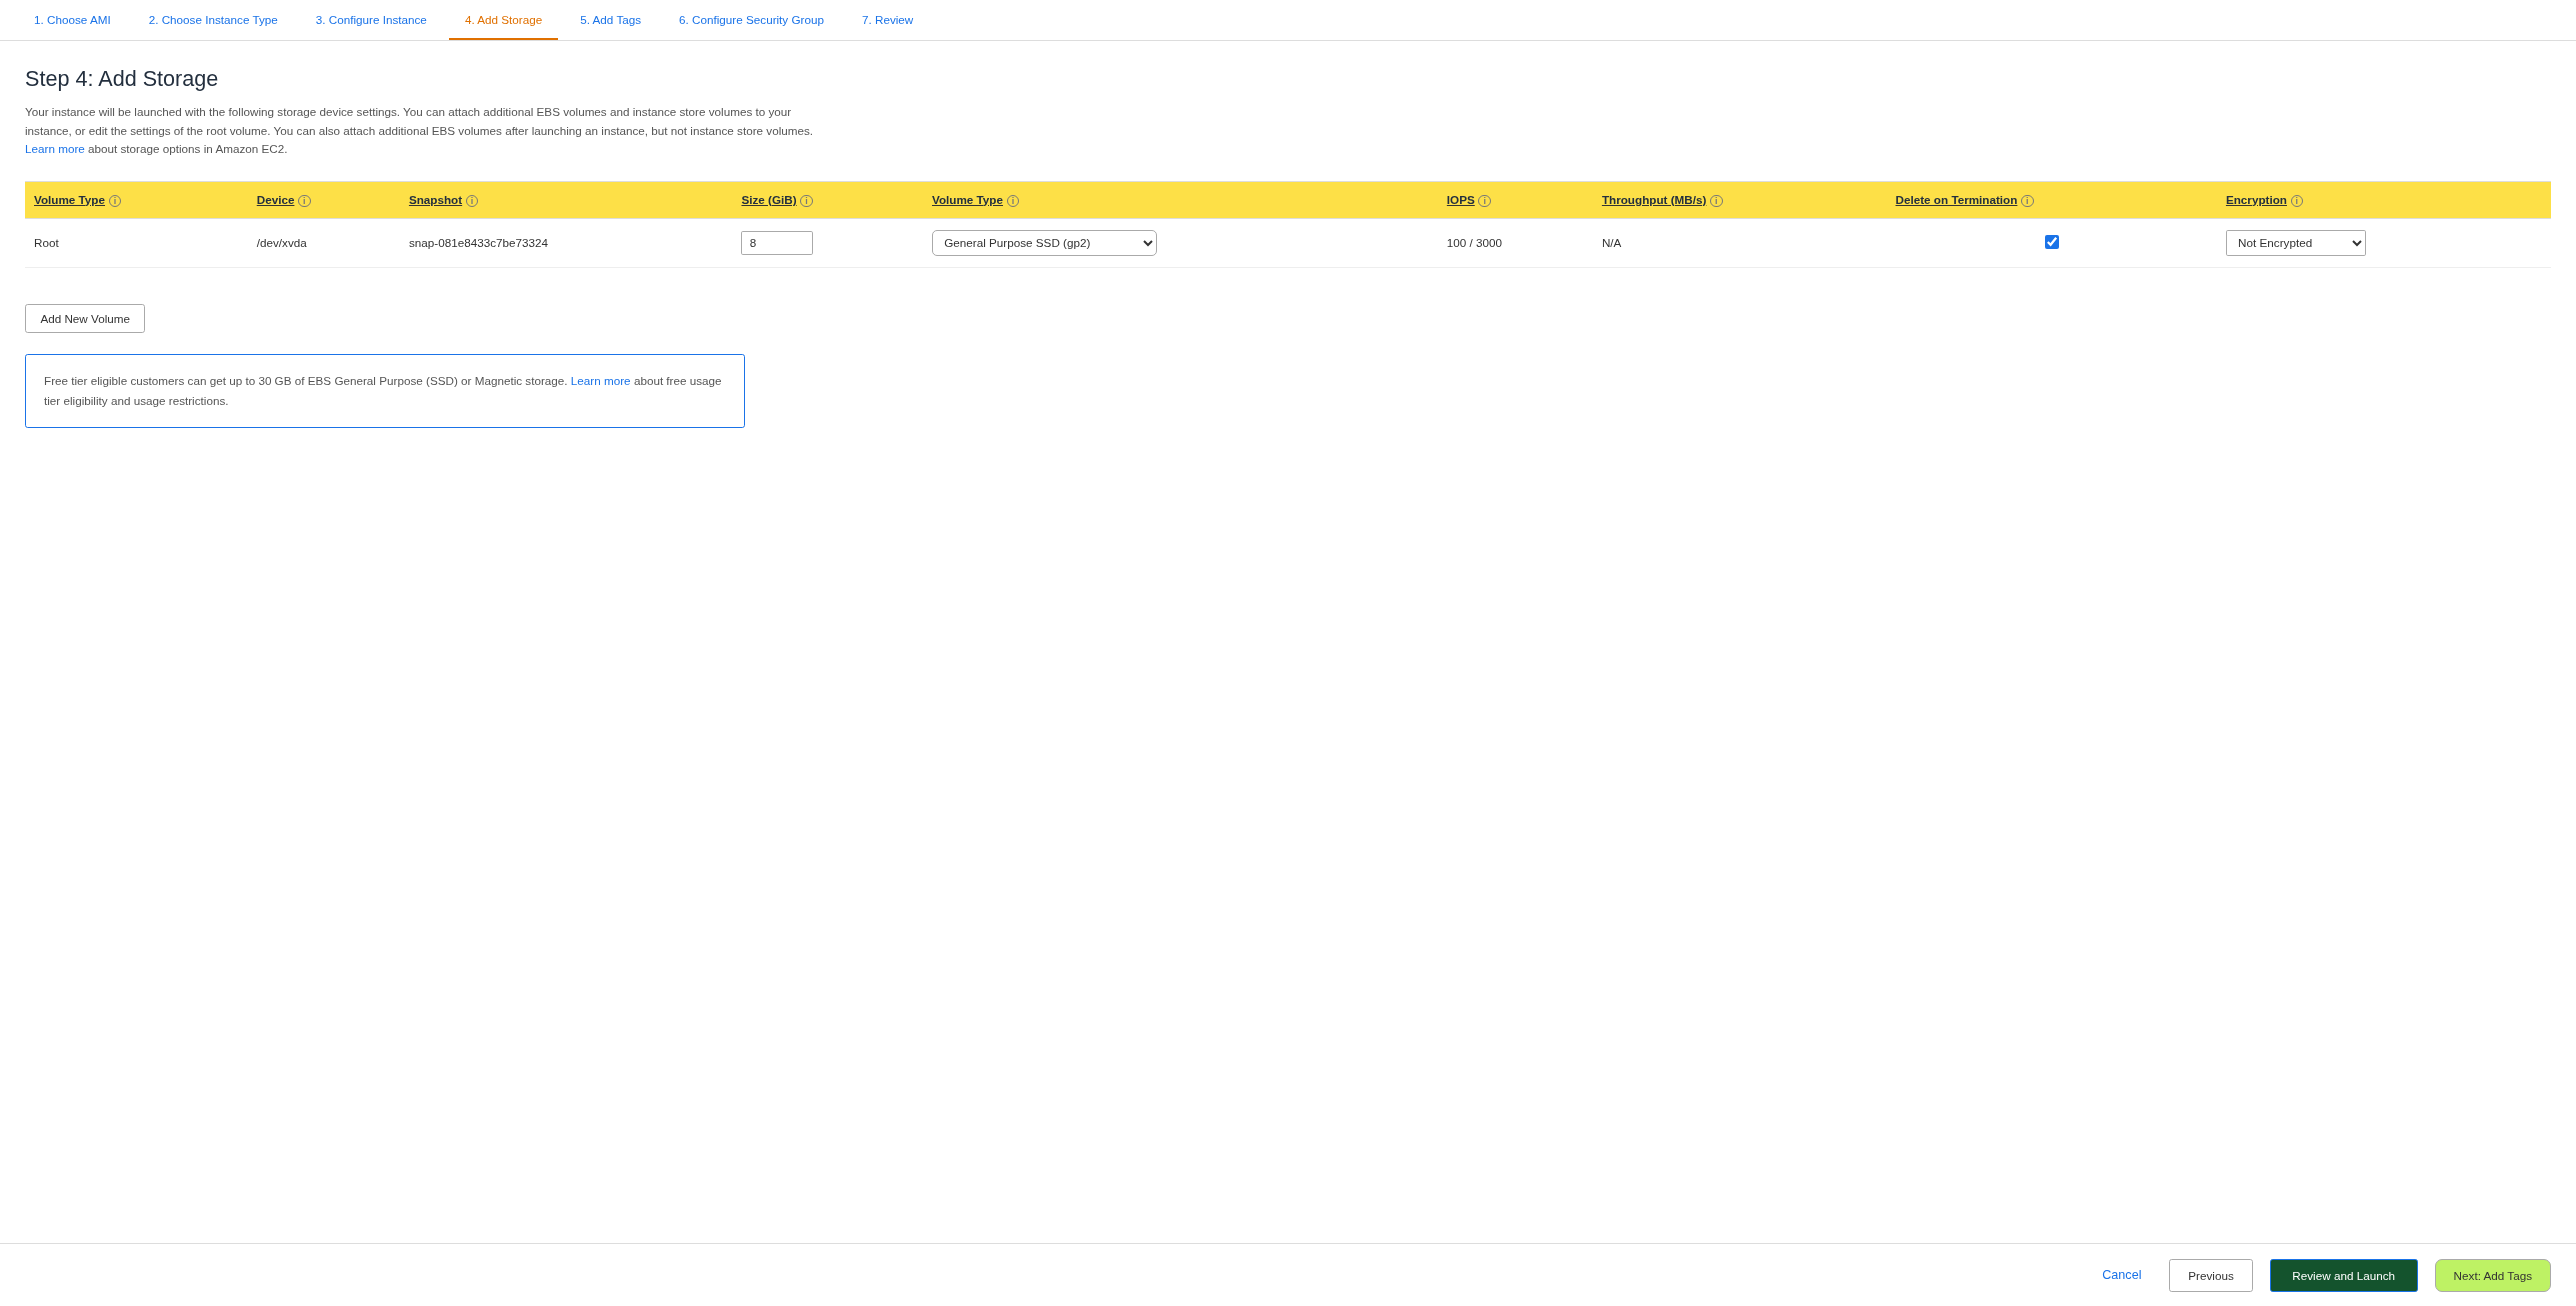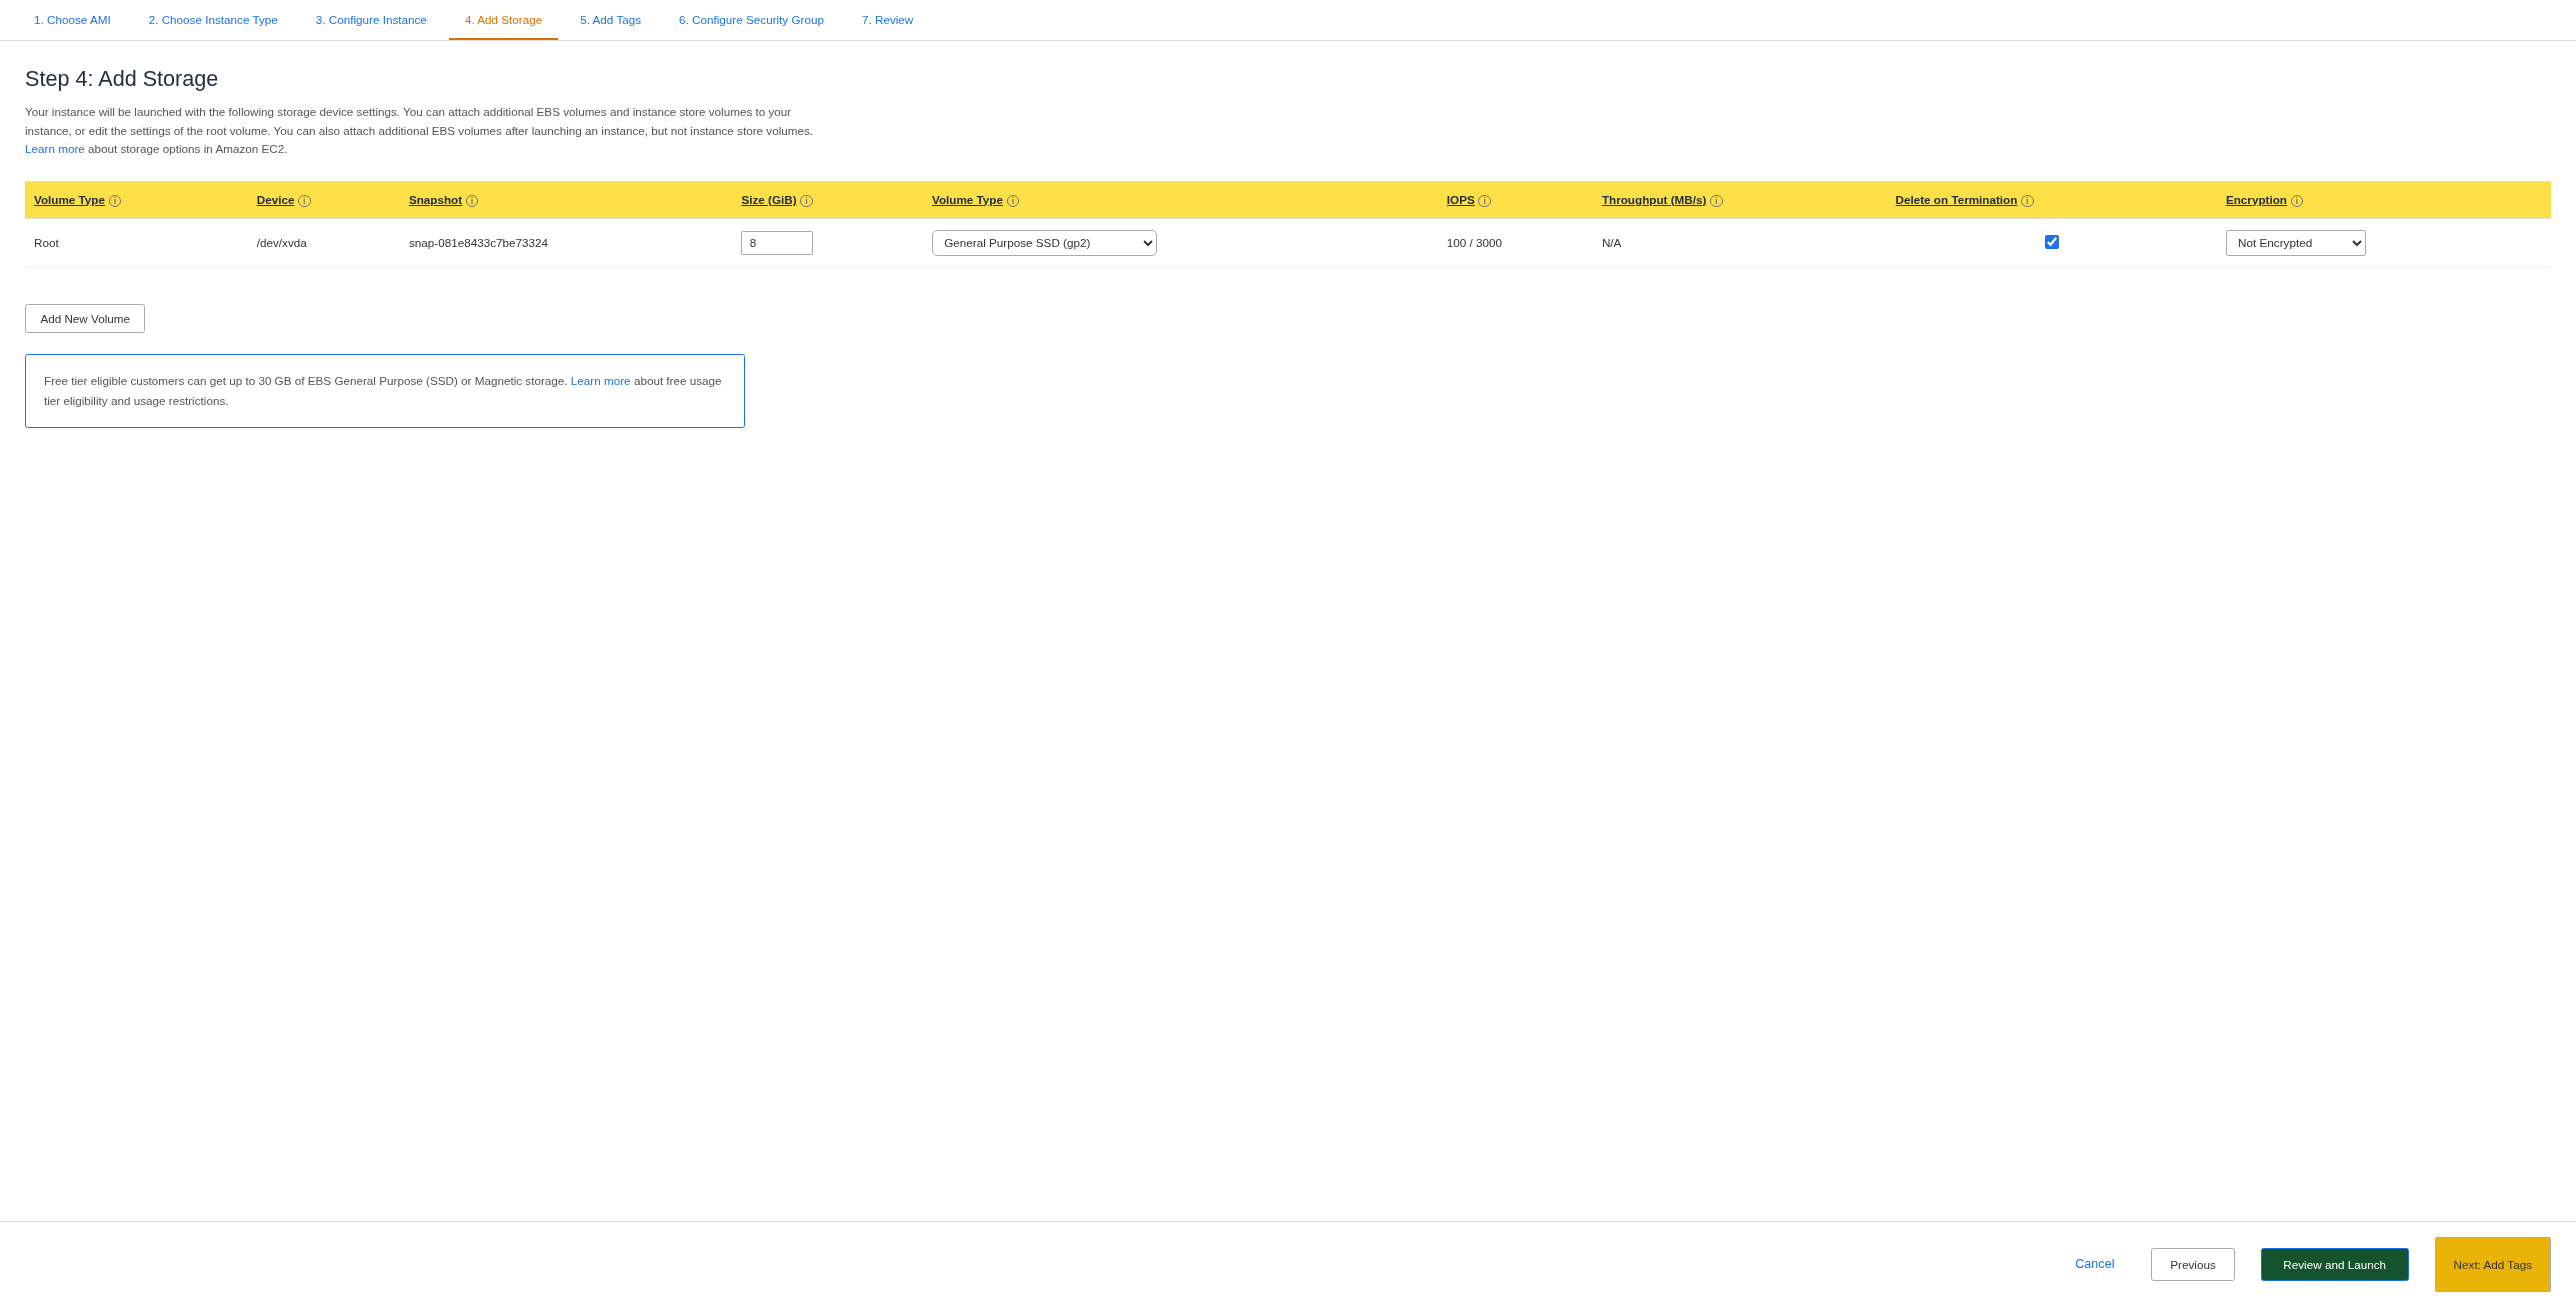--- a/index.html
+++ b/index.html
@@ -183,21 +183,21 @@
       position: fixed;
       bottom: 0;
       left: 0;
       right: 0;
       background: #fff;
       border-top: 0.9px solid #ddd;
       padding: 14.4px 25px;
       display: flex;
       align-items: center;
       justify-content: flex-end;
-      gap: 26px;
+      gap: 17px;
     }
 
     .btn-cancel {
       background: none;
       border: none;
       color: #1a73e8;
       font-size: 12.6px;
       cursor: pointer;
       padding: 7.2px 10.8px;
       text-decoration: none;
@@ -218,26 +218,26 @@
       border: 0.9px solid #1a73e8;
       border-radius: 2.7px;
       font-size: 11.7px;
       color: #fff;
       padding: 9px 21.6px;
       cursor: pointer;
       font-weight: 500;
     }
 
     .btn-next {
-      background: #eab308;
-      border: 0.9px solid #aaa;
-      border-radius: 2px;
-      font-size: 11.7px;
-      color: #333;
-      padding: 20px 18px;
+      background: #bef264;
+      border: 0.9px solid #aaa;
+      border-radius: 7px;
+      font-size: 11.7px;
+      color: #333;
+      padding: 9px 18px;
       cursor: pointer;
     }
 
     .table-container {
       overflow-x: auto;
       margin-bottom: 18px;
     }
   </style>
 </head>
 <body>

